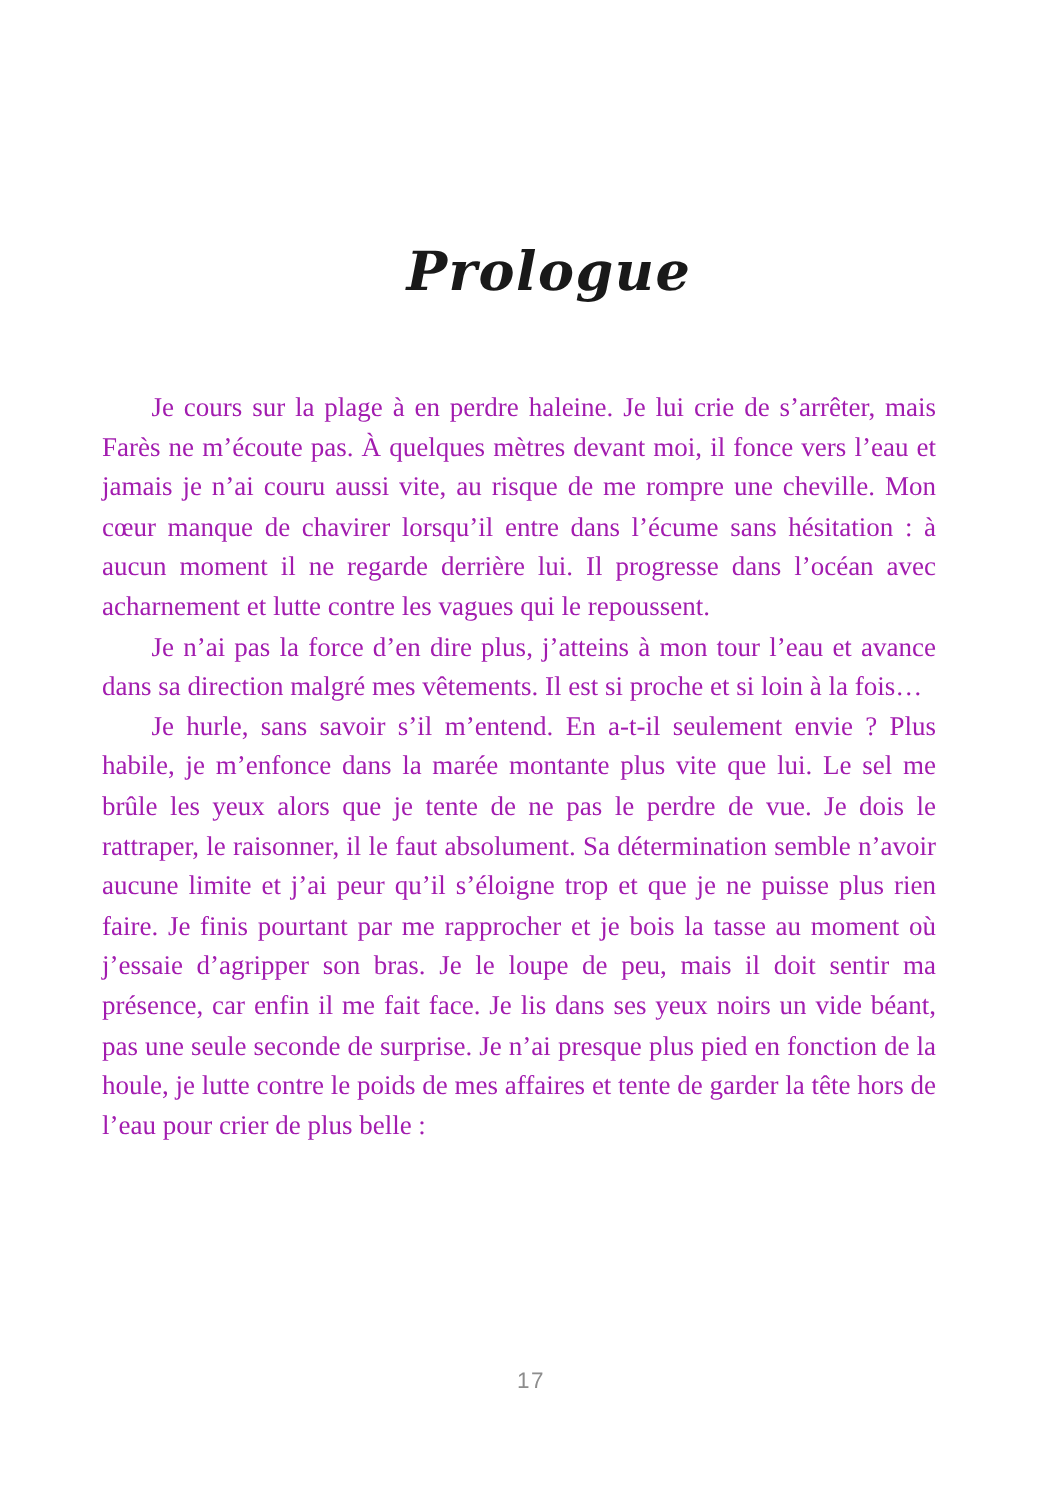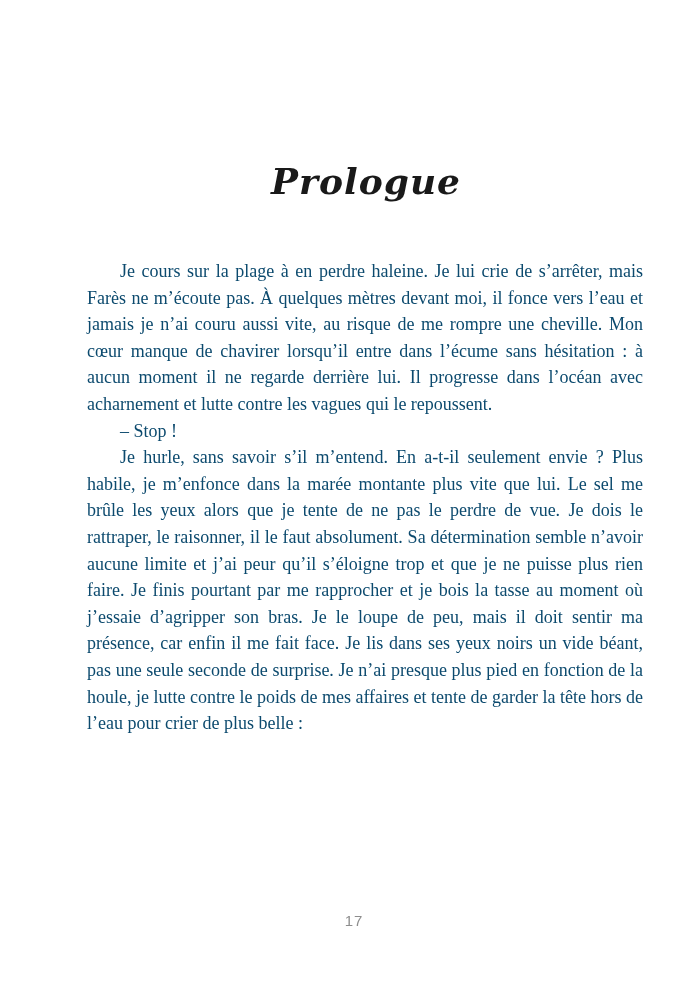--- a/index.html
+++ b/index.html
@@ -24,27 +24,27 @@
     font-family: "DejaVu Serif", serif;
     font-style: italic;
     font-weight: 700;
     font-size: 36px;
     letter-spacing: 1px;
     color: #191919;
   }
   .body-text {
     position: absolute;
     top: 258px;
-    left: 87px;
+    left: 68px;
     width: 556px;
     font-family: "Liberation Serif", serif;
     font-size: 18px;
     line-height: 26.6px;
     text-align: justify;
-    color: #0c4a6e;
+    color: #a21caf;
     hyphens: none;
   }
   .para {
     margin: 0;
     text-indent: 33px;
   }
   .page-number {
     position: absolute;
     top: 912px;
     left: 4px;
@@ -58,19 +58,19 @@
 </style>
 </head>
 <body>
 
 <div class="page">
 
   <h1 class="chapter-title">Prologue</h1>
 
   <div class="body-text">
     <p class="para">Je cours sur la plage à en perdre haleine. Je lui crie de s’arrêter, mais Farès ne m’écoute pas. À quelques mètres devant moi, il fonce vers l’eau et jamais je n’ai couru aussi vite, au risque de me rompre une cheville. Mon cœur manque de chavirer lorsqu’il entre dans l’écume sans hésitation : à aucun moment il ne regarde derrière lui. Il progresse dans l’océan avec acharnement et lutte contre les vagues qui le repoussent.</p>
-    <p class="para">– Stop !</p>
+    <p class="para">Je n’ai pas la force d’en dire plus, j’atteins à mon tour l’eau et avance dans sa direction malgré mes vêtements. Il est si proche et si loin à la fois…</p>
     <p class="para">Je hurle, sans savoir s’il m’entend. En a-t-il seulement envie ? Plus habile, je m’enfonce dans la marée montante plus vite que lui. Le sel me brûle les yeux alors que je tente de ne pas le perdre de vue. Je dois le rattraper, le raisonner, il le faut absolument. Sa détermination semble n’avoir aucune limite et j’ai peur qu’il s’éloigne trop et que je ne puisse plus rien faire. Je finis pourtant par me rapprocher et je bois la tasse au moment où j’essaie d’agripper son bras. Je le loupe de peu, mais il doit sentir ma présence, car enfin il me fait face. Je lis dans ses yeux noirs un vide béant, pas une seule seconde de surprise. Je n’ai presque plus pied en fonction de la houle, je lutte contre le poids de mes affaires et tente de garder la tête hors de l’eau pour crier de plus belle :</p>
   </div>
 
   <div class="page-number">17</div>
 
 </div>
 
 </body></html>

